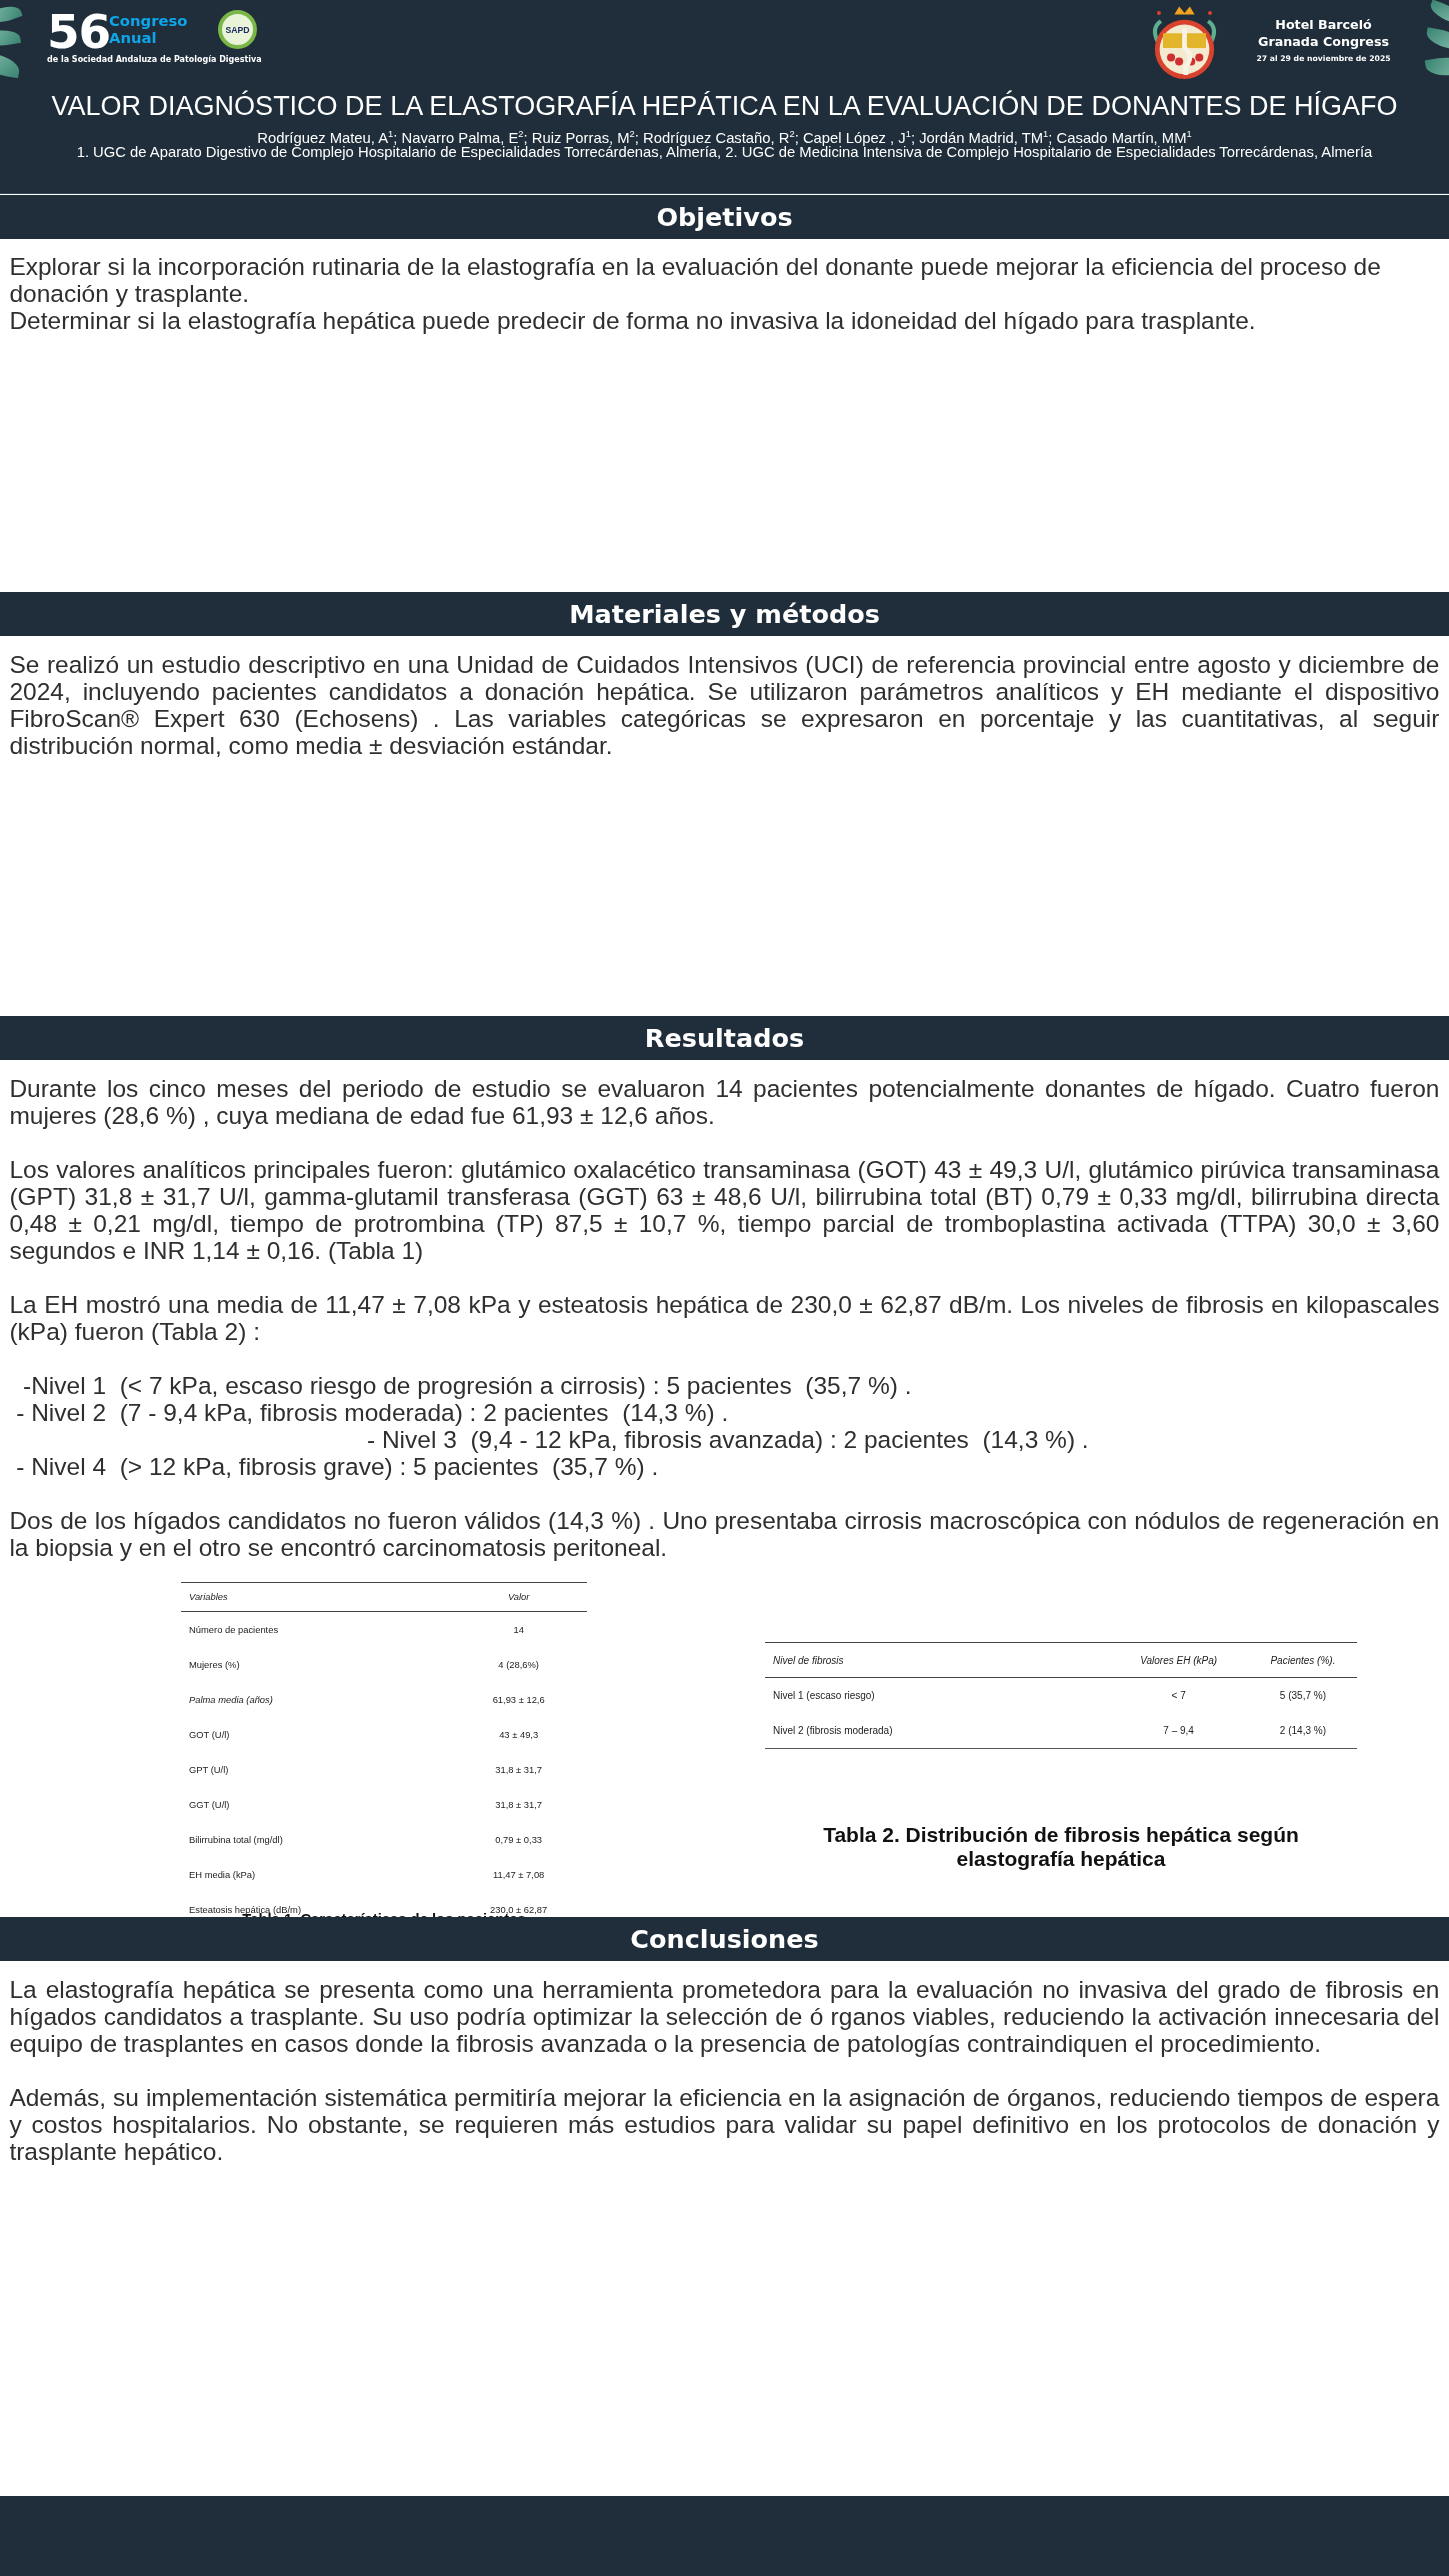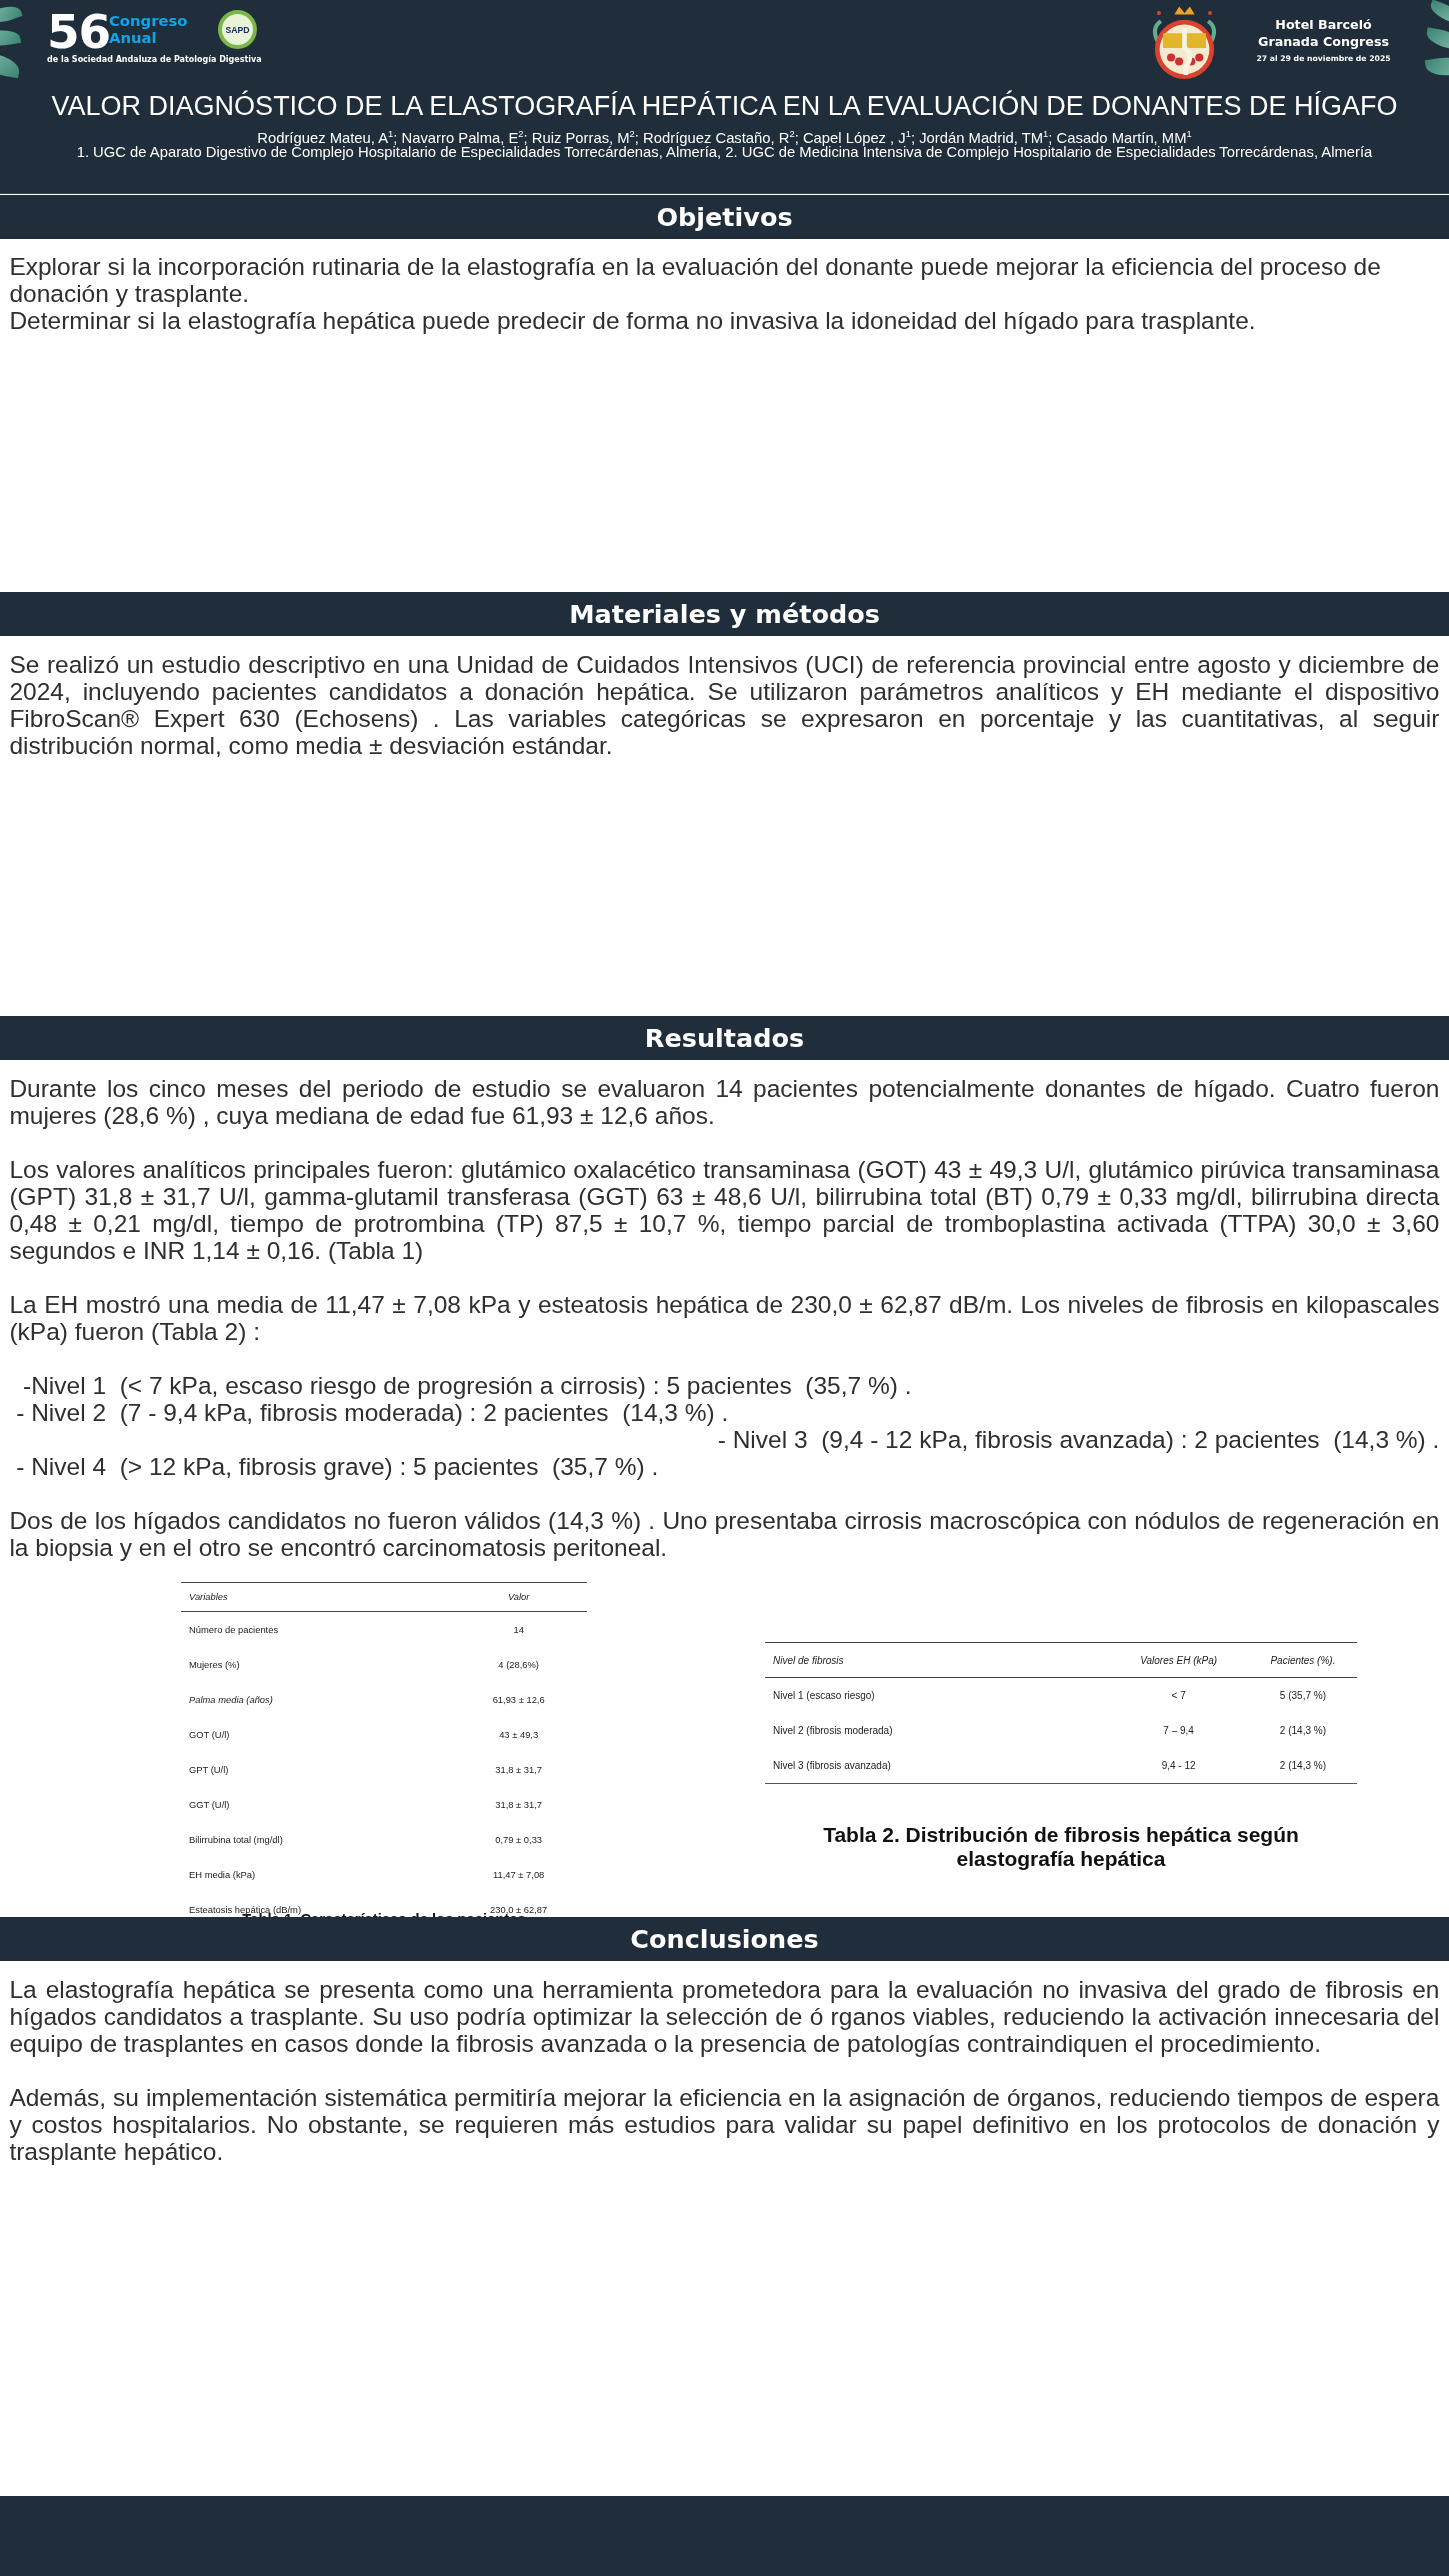--- a/index.html
+++ b/index.html
@@ -118,21 +118,21 @@
 </div>
 <div class="body-text" style="top:1075px;">
   <p>Durante los cinco meses del periodo de estudio se evaluaron 14 pacientes potencialmente donantes de hígado. Cuatro fueron mujeres  (28,6 %) , cuya mediana de edad fue 61,93 ± 12,6 años.</p>
   <p style="height:27px;"></p>
   <p>Los valores analíticos principales fueron: glutámico oxalacético transaminasa  (GOT)  43 ±  49,3 U/l, glutámico pirúvica transaminasa  (GPT)  31,8 ± 31,7 U/l, gamma-glutamil transferasa  (GGT)  63 ± 48,6 U/l, bilirrubina total  (BT)  0,79 ± 0,33 mg/dl, bilirrubina directa 0,48 ± 0,21 mg/dl, tiempo de protrombina  (TP)  87,5 ± 10,7 %, tiempo parcial de tromboplastina activada  (TTPA)  30,0 ± 3,60 segundos e  INR 1,14 ± 0,16.  (Tabla 1)</p>
   <p style="height:27px;"></p>
   <p>La EH mostró una media de 11,47 ±  7,08 kPa y esteatosis hepática de 230,0 ±  62,87 dB/m. Los niveles de fibrosis en kilopascales  (kPa)  fueron  (Tabla 2) :</p>
   <p style="height:27px;"></p>
   <p style="white-space:pre;text-align:left;">  -Nivel 1  (&lt; 7 kPa, escaso riesgo de progresión a cirrosis) : 5 pacientes  (35,7 %) .</p>
   <p style="white-space:pre;text-align:left;"> - Nivel 2  (7 - 9,4 kPa, fibrosis moderada) : 2 pacientes  (14,3 %) .</p>
-  <p style="white-space:pre;text-align:right;"> - Nivel 3  (9,4 - 12 kPa, fibrosis avanzada) : 2 pacientes  (14,3 %) .</p>
+  <p style="white-space:pre;text-align:center;"> - Nivel 3  (9,4 - 12 kPa, fibrosis avanzada) : 2 pacientes  (14,3 %) .</p>
   <p style="white-space:pre;text-align:left;"> - Nivel 4  (&gt; 12 kPa, fibrosis grave) : 5 pacientes  (35,7 %) .</p>
   <p style="height:27px;"></p>
   <p>Dos de los hígados candidatos no fueron válidos  (14,3 %)  . Uno presentaba cirrosis macroscópica con nódulos de regeneración en la biopsia y en el otro se encontró carcinomatosis peritoneal.</p>
 </div>
 
 <table class="t1" id="table1">
   <thead>
       <tr>
     <th>Variables</th>
     <th class="v">Valor</th>
@@ -191,25 +191,20 @@
       <tr>
         <td>Nivel 1 (escaso riesgo)</td>
         <td class="v">&lt; 7</td>
         <td class="v">5 (35,7 %)</td>
       </tr>
       <tr>
         <td>Nivel 2 (fibrosis moderada)</td>
         <td class="v">7 – 9,4</td>
         <td class="v">2 (14,3 %)</td>
       </tr>
-      <tr>
-        <td>Nivel 3 (fibrosis avanzada)</td>
-        <td class="v">9,4 - 12</td>
-        <td class="v">2 (14,3 %)</td>
-      </tr>
     </tbody>
 </table>
 <div class="caption cap2">Tabla 2. Distribución de fibrosis hepática según elastografía hepática</div>
 
 <div class="section-bar dark" style="top:1917px;">
   <span>Conclusiones</span>
 </div>
 <div class="body-text" style="top:1976px;">
   <p>La elastografía hepática se presenta como una herramienta prometedora para la evaluación no invasiva del grado de fibrosis en hígados candidatos a trasplante. Su uso podría optimizar la selección de ó rganos viables, reduciendo la activación innecesaria del equipo de trasplantes en casos donde la fibrosis avanzada o la presencia de patologías contraindiquen el procedimiento.</p>
   <p style="height:27px;"></p>

